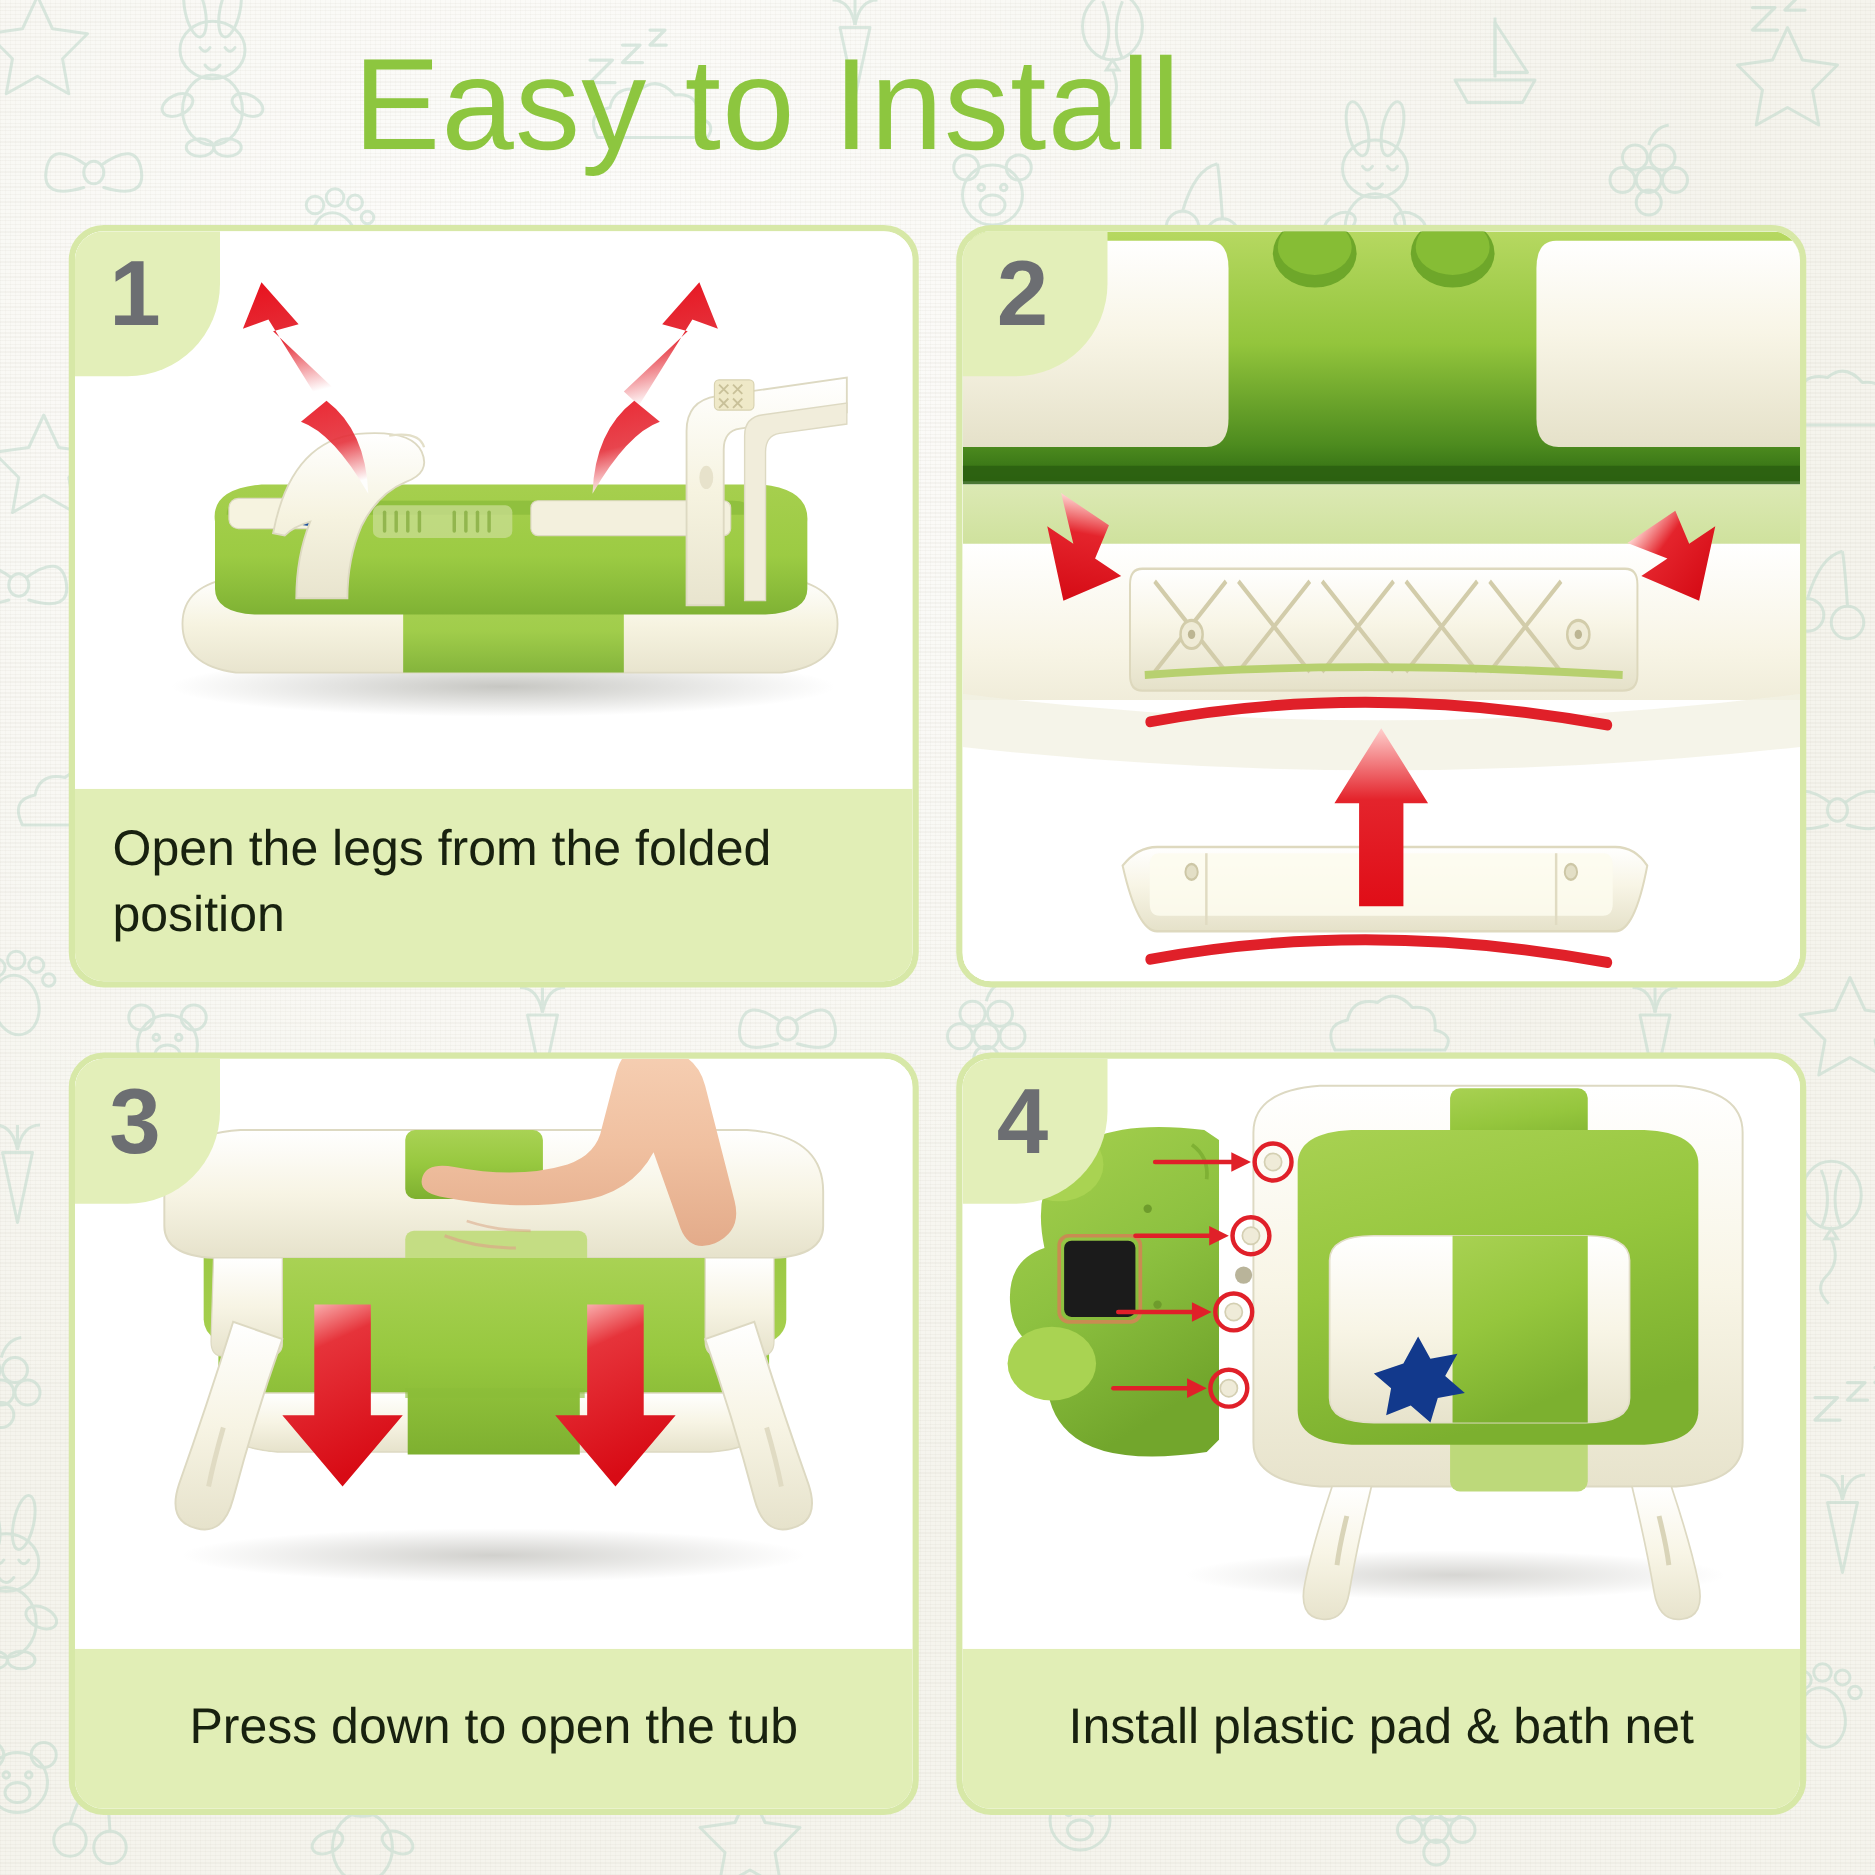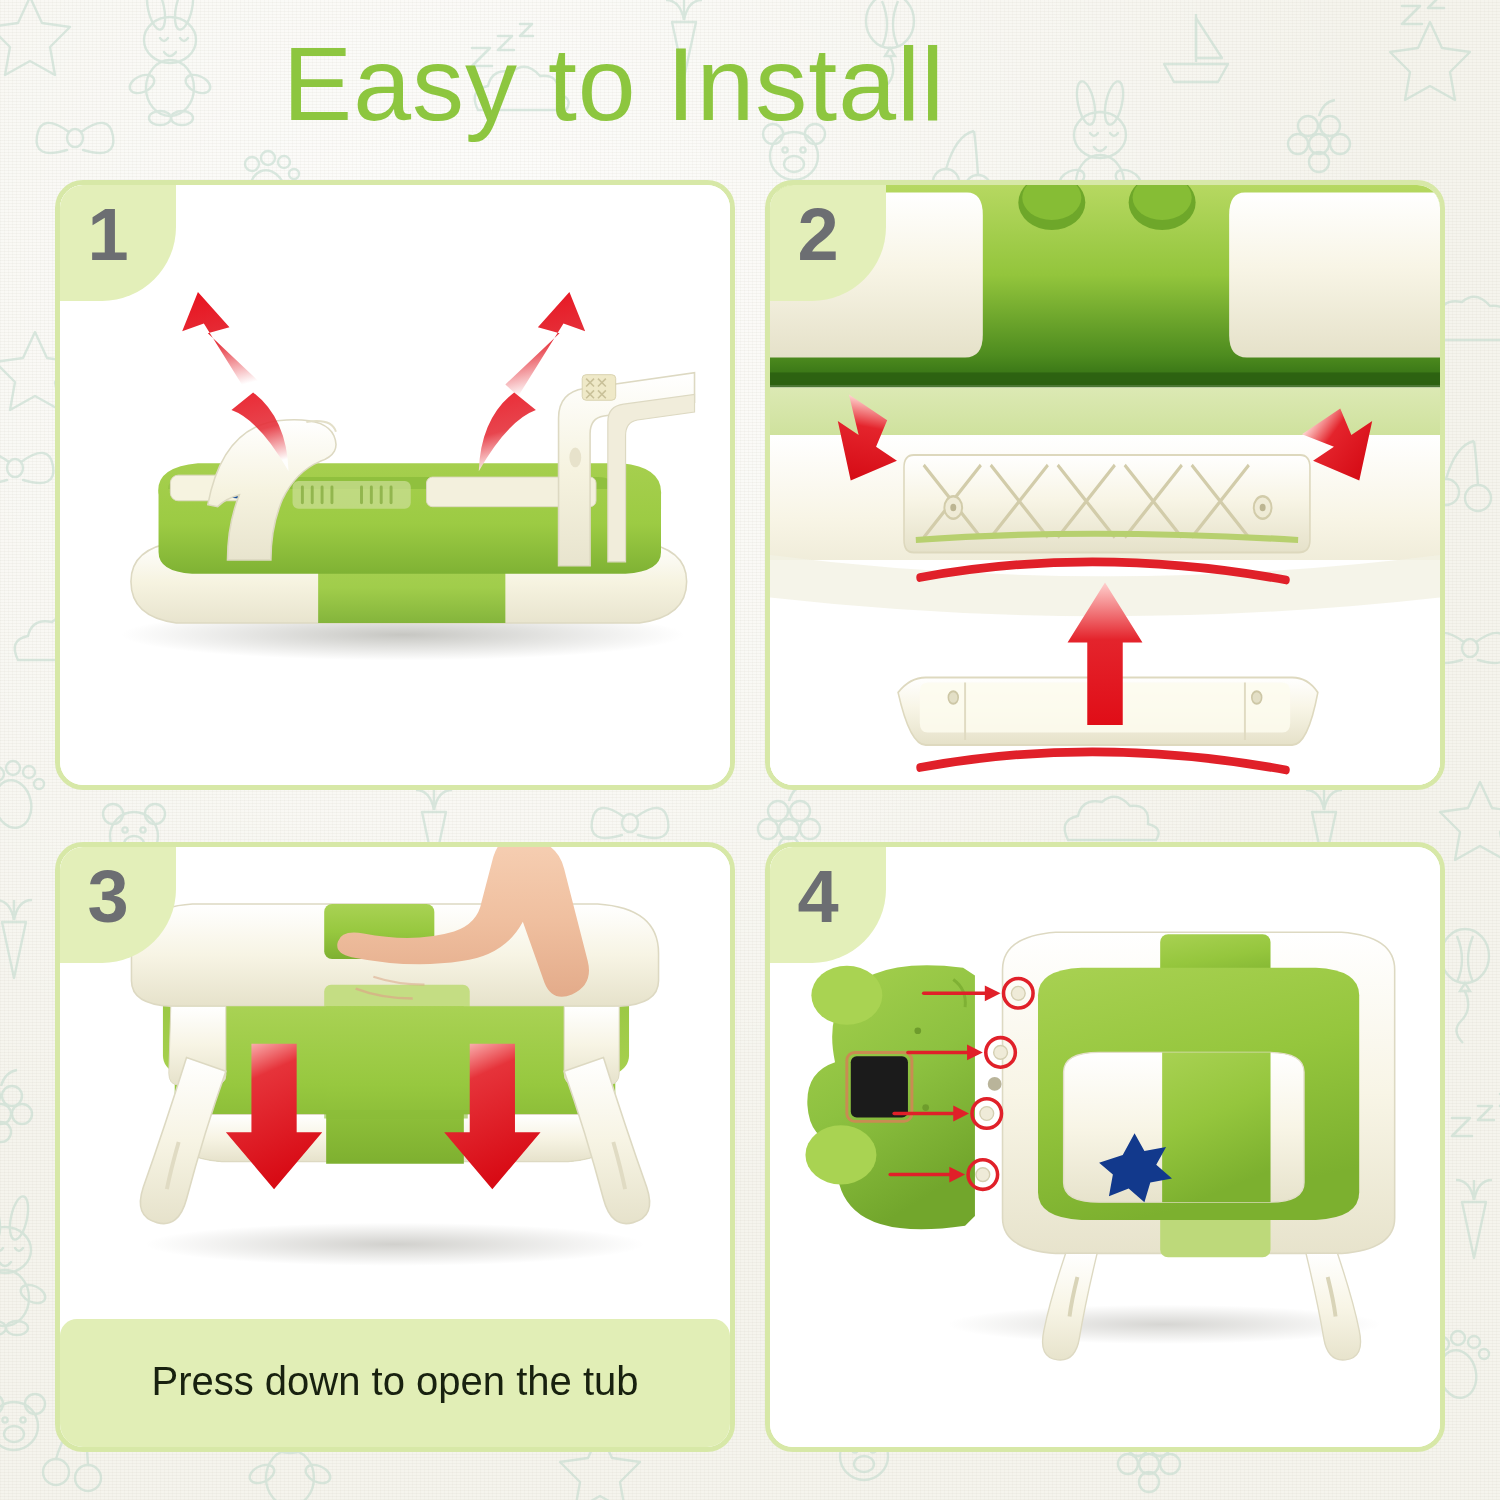--- a/index.html
+++ b/index.html
@@ -105,21 +105,21 @@
   .card-caption {
     flex: 0 0 auto;
     background: #e1eeb6;
     color: #18210f;
     font-size: 40px;
     line-height: 53px;
     padding: 22px 30px 26px 30px;
     min-height: 128px;
   }
   .caption-2line { min-height: 128px; }
-  .caption-1line { min-height: 128px; display: flex; align-items: center; justify-content: center; text-align: right; border-radius: 17px; }
+  .caption-1line { min-height: 128px; display: flex; align-items: center; justify-content: center; text-align: right; }
 </style>
 </head>
 <body>
 
 <div id="bg-texture"></div>
 
 <svg id="bg-doodles" viewBox="0 0 1500 1500" preserveAspectRatio="none">
   <defs>
     <g id="d-bunny" stroke="#bfd9cc" stroke-width="2.4" fill="none" stroke-linecap="round">
       <ellipse cx="40" cy="30" rx="26" ry="23"></ellipse>
@@ -326,20 +326,21 @@
         </g>
         <g>
           <path d="M452 138 L507 86 L485 80 L517 44 L533 84 L511 76 L465 150 Z" fill="url(#s1red)"></path>
           <path d="M461 146 q-34 26 -36 80 q30 -52 58 -62 Z" fill="url(#s1red)" opacity=".9"></path>
         </g>
       </svg>
       <div class="step-badge">
         <span>1</span>
       </div>
     </div>
+    <div class="card-caption caption-2line">Open the legs from the folded position</div>
   </div>
 
   <div class="step-card">
     <div class="card-figure">
       <svg viewBox="0 0 680 480" preserveAspectRatio="none">
         <defs>
           <linearGradient id="s2darkgreen" x1="0" y1="0" x2="0" y2="1">
             <stop offset="0" stop-color="#b6d861"></stop>
             <stop offset="0.45" stop-color="#93c53c"></stop>
             <stop offset="0.85" stop-color="#4e8c1f"></stop>
@@ -596,15 +597,16 @@
           <circle cx="234" cy="144" r="7"></circle>
           <circle cx="220" cy="206" r="7"></circle>
           <circle cx="216" cy="268" r="7"></circle>
         </g>
         <circle cx="228" cy="176" r="7" fill="#b9b49a"></circle>
       </svg>
       <div class="step-badge">
         <span>4</span>
       </div>
     </div>
+    <div class="card-caption caption-1line">Install plastic pad &amp; bath net</div>
   </div>
 
 </div>
 
 </body></html>

